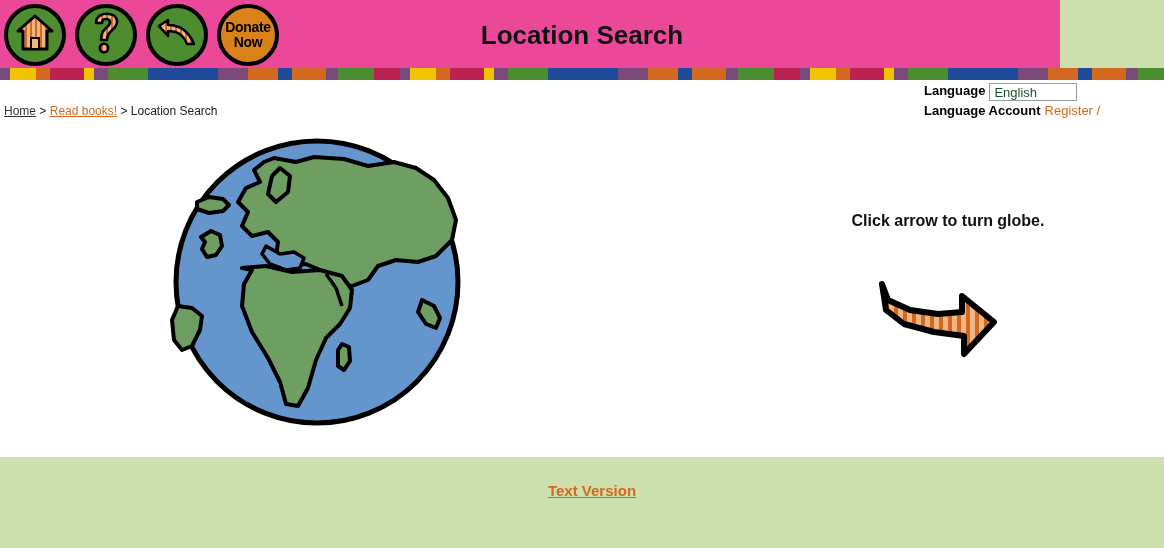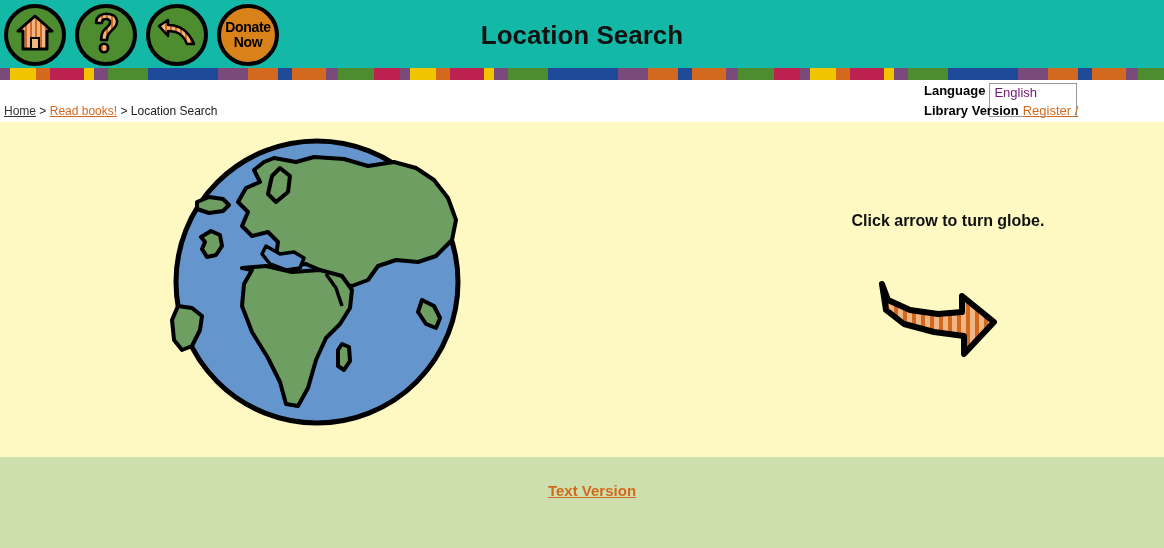--- a/index.html
+++ b/index.html
@@ -5,22 +5,22 @@
   html,body{margin:0;padding:0;}
   body{
     width:1164px;height:548px;overflow:hidden;
     background:#cddfac;
     font-family:"Liberation Sans", sans-serif;
   }
   .page{position:relative;width:1164px;height:548px;}
 
   
   .header{
-    position:absolute;left:0;top:0;width:1164px;height:68px;
-    background:#14b8a6;
+    position:absolute;left:0;top:0;width:1060px;height:68px;
+    background:#ec4899;
   }
   .navbtns{position:absolute;left:2px;top:1px;height:66px;}
   .navbtn{
     position:absolute;top:3px;width:62px;height:62px;border-radius:50%;
     box-sizing:border-box;border:4px solid #000;
     display:flex;align-items:center;justify-content:center;
     cursor:pointer;
   }
   .navbtn.green{background:#4d8c2f;}
   .navbtn.orange{background:#d98219;}
@@ -64,29 +64,29 @@
 
   .acct{
     position:absolute;right:0px;top:83px;width:240px;
     font-size:13px;font-family:"Liberation Sans", sans-serif;
     overflow:hidden;
   }
   .acctrow{display:flex;align-items:flex-start;height:20px;white-space:nowrap;}
   .acctlabel{font-weight:bold;color:#000;padding-right:4px;}
   .langbox{
     border:1px solid #9a9a9a;background:#fff;padding:0px 4px;
-    height:34px;line-height:18px;font-size:13px;color:#701a75;
+    height:18px;line-height:18px;font-size:13px;color:#14532d;
     min-width:88px;box-sizing:border-box;cursor:pointer;
   }
-  .reglink{color:#d2691e;text-decoration:underline;cursor:pointer;}
+  .reglink{color:#d2691e;cursor:pointer;}
 
   
   .main{
     position:absolute;left:0;top:122px;width:1164px;height:335px;
-    background:#fef9c3;
+    background:#ffffff;
   }
   .globe{position:absolute;left:170px;top:12px;width:295px;height:295px;cursor:pointer;}
   .hint{
     position:absolute;left:790px;top:88px;width:316px;text-align:center;
     font-size:16px;font-weight:bold;color:#111;line-height:22px;
     font-family:"Liberation Sans", sans-serif;
   }
   .arrow{position:absolute;left:876px;top:152px;width:140px;height:90px;cursor:pointer;}
   .textver{
     position:absolute;left:0;top:360px;width:1164px;text-align:center;
@@ -220,21 +220,21 @@
     <span class="sep">&gt;</span>
     <span class="cur">Location Search</span>
   </div>
 
   <div class="acct">
     <div class="acctrow">
       <span class="acctlabel">Language</span>
       <span class="langbox">English</span>
     </div>
     <div class="acctrow">
-      <span class="acctlabel">Library Version</span>
+      <span class="acctlabel">Language Account</span>
       <span class="reglink">Register / </span>
     </div>
   </div>
 
   <div class="main">
 
     <div class="globe">
       <svg width="295" height="295" viewBox="0 0 295 295">
         <circle cx="147" cy="148" r="141" fill="#6496cd" stroke="#000" stroke-width="5"></circle>
 

